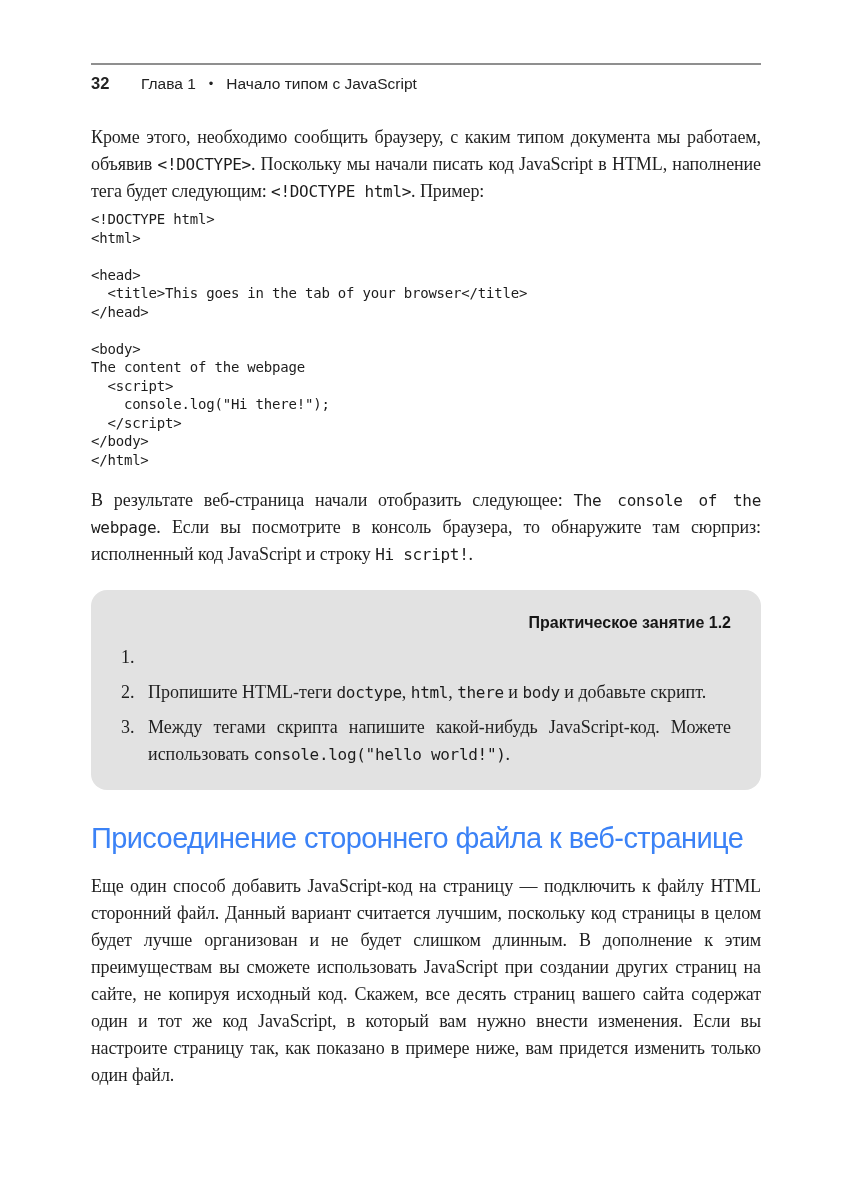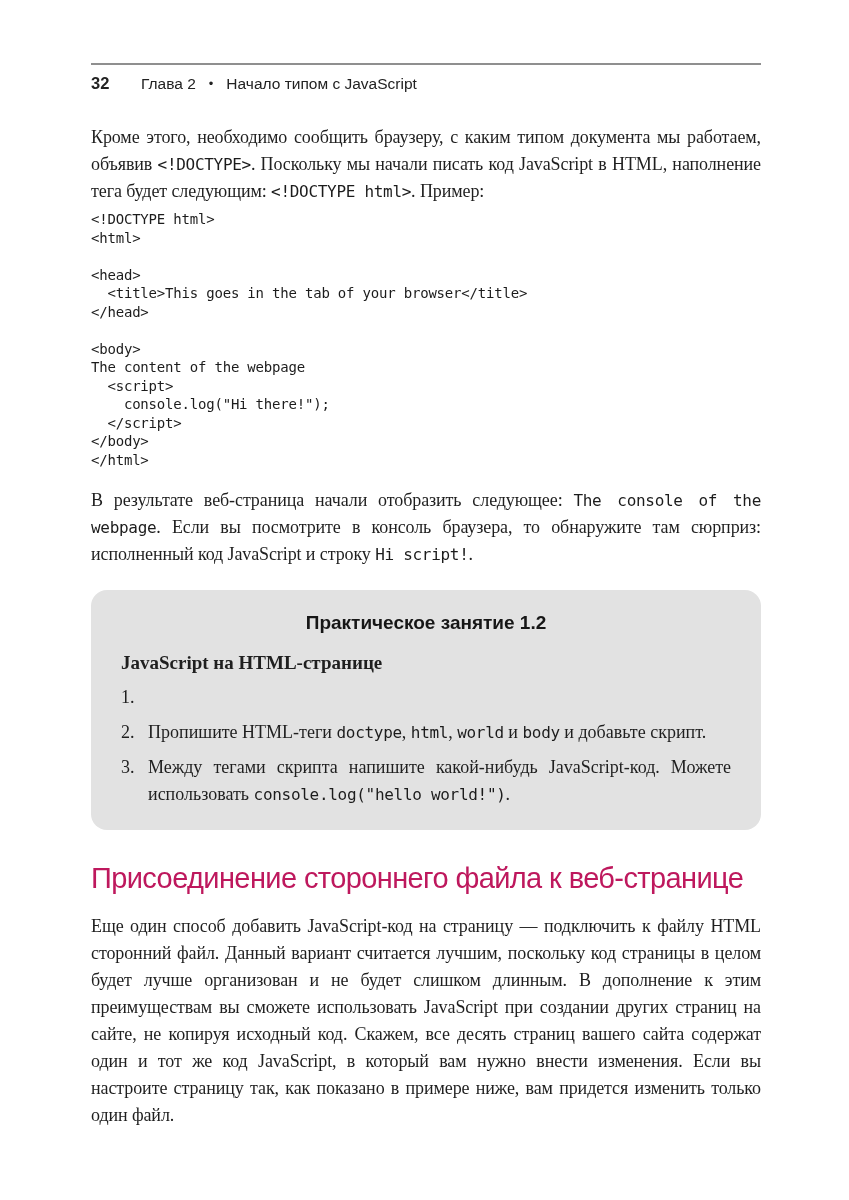--- a/index.html
+++ b/index.html
@@ -66,24 +66,24 @@
     color: #1c1c1c;
   }
   
   .practice-box {
     margin-top: 22px;
     background: #e2e2e2;
     border-radius: 16px;
     padding: 20px 30px 22px 30px;
   }
   .practice-title {
-    text-align: center;
+    text-align: right;
     font-family: "Liberation Sans", sans-serif;
     font-weight: bold;
-    font-size: 19px;
+    font-size: 16px;
     line-height: 26px;
     color: #161616;
   }
   .practice-subtitle {
     margin-top: 14px;
     font-family: "Liberation Serif", serif;
     font-weight: bold;
     font-size: 19px;
     line-height: 26px;
   }
@@ -97,33 +97,33 @@
   ol.practice-list .num { width: 27px; flex: 0 0 27px; }
   ol.practice-list .itext { text-align: justify; }
   
   h1.section-heading {
     margin: 31px 0 0 0;
     font-family: "Liberation Sans", sans-serif;
     font-weight: normal;
     font-size: 29px;
     line-height: 34px;
     letter-spacing: -0.6px;
-    color: #be185d;
+    color: #3b82f6;
     white-space: nowrap;
   }
 </style>
 </head>
 <body>
 
 <div class="page">
   <div class="content">
 
     <div class="running-head">
       <span class="pagenum">32</span>
-      <span>Глава 2</span>
+      <span>Глава 1</span>
       <span class="bullet">•</span>
       <span>Начало типом с JavaScript</span>
     </div>
 
     <p class="body-par mt-intro"><span>Кроме этого, необходимо сообщить браузеру, с каким типом документа мы работаем, объявив </span><code class="inline">&lt;!DOCTYPE&gt;</code><span>. Поскольку мы начали писать код JavaScript в HTML, наполнение тега будет следующим: </span><code class="inline">&lt;!DOCTYPE html&gt;</code><span>. Пример:</span></p>
 
     <pre class="code-block">&lt;!DOCTYPE html&gt;
 &lt;html&gt;
 
 &lt;head&gt;
@@ -135,28 +135,27 @@
   &lt;script&gt;
     console.log("Hi there!");
   &lt;/script&gt;
 &lt;/body&gt;
 &lt;/html&gt;</pre>
 
     <p class="body-par mt-result"><span>В результате веб-страница начали отобразить следующее: </span><code class="inline">The console of the</code> <code class="inline">webpage</code><span>. Если вы посмотрите в консоль браузера, то обнаружите там сюрприз: исполненный код JavaScript и строку </span><code class="inline">Hi script!</code><span>.</span></p>
 
     <div class="practice-box">
       <div class="practice-title">Практическое занятие 1.2</div>
-      <div class="practice-subtitle">JavaScript на HTML-странице</div>
       <ol class="practice-list">
         <li>
           <span class="num">1.</span>
         </li>
         <li>
           <span class="num">2.</span>
-          <span class="itext"><span>Пропишите HTML-теги </span><code class="inline">doctype</code><span>, </span><code class="inline">html</code><span>, </span><code class="inline">world</code><span> и </span><code class="inline">body</code><span> и добавьте скрипт.</span></span>
+          <span class="itext"><span>Пропишите HTML-теги </span><code class="inline">doctype</code><span>, </span><code class="inline">html</code><span>, </span><code class="inline">there</code><span> и </span><code class="inline">body</code><span> и добавьте скрипт.</span></span>
         </li>
         <li>
           <span class="num">3.</span>
           <span class="itext"><span>Между тегами скрипта напишите какой-нибудь JavaScript-код. Можете использовать </span><code class="inline">console.log("hello world!")</code><span>.</span></span>
         </li>
       </ol>
     </div>
 
     <h1 class="section-heading">Присоединение стороннего файла к веб-странице</h1>
 

